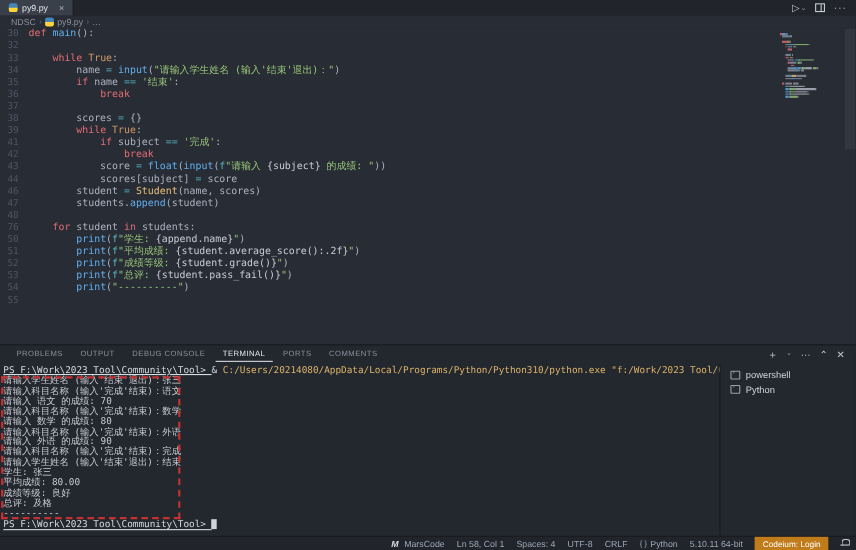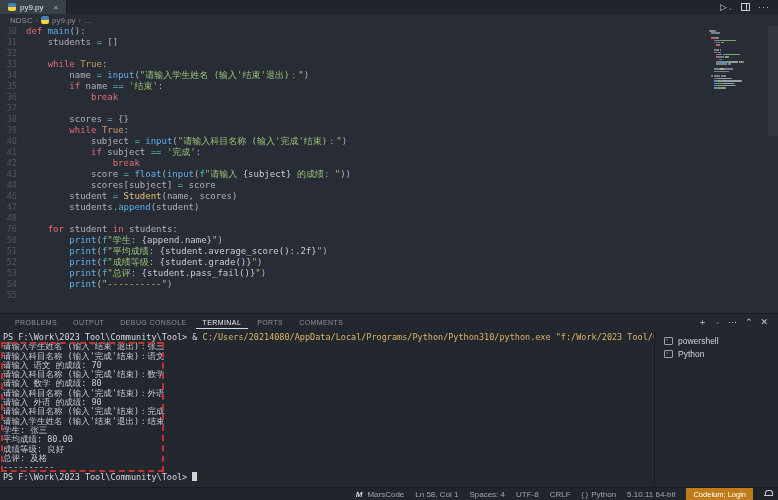--- a/index.html
+++ b/index.html
@@ -40,21 +40,21 @@
   
   .panel { flex:none; height:174px; background:#23272e; border-top:1px solid #181a1f; display:flex; flex-direction:column; position:relative; }
   .panel-tabs { height:17px; display:flex; align-items:center; padding-left:8px; gap:2px; flex:none; }
   .panel-tab { font-size:7px; letter-spacing:0.4px; color:#8a919d; padding:3px 7px 2px; border-bottom:1px solid transparent; }
   .panel-tab.active { color:#e7e9ed; border-bottom:1px solid #d7dae0; }
   .panel-actions { position:absolute; right:10px; top:2px; display:flex; align-items:center; gap:8px; color:#c5cad3; font-size:9px; }
   .panel-actions span { line-height:12px; }
   .panel-body { flex:1; display:flex; min-height:0; }
   .term-main { flex:1; position:relative; padding:2px 0 0 3px; font-family:"DejaVu Sans Mono", monospace; font-size:8.5px; line-height:9.3px; color:#c8ccd2; overflow:hidden; }
   .tline { white-space:pre; height:9.3px; }
-  .t-prompt { color:#d7dbe0; }
+  .t-prompt { color:#d7dbe0;text-decoration:underline; }
   .t-cmd { color:#dcb46a; }
   .t-amp { color:#d7dbe0; }
   .cursor { display:inline-block; width:4.5px; height:8.5px; background:#d2d4d8; vertical-align:-1px; }
   .annotation-box { position:absolute; left:1px; top:11px; width:163px; height:130px; border:2px dashed #c43131; pointer-events:none; }
   .term-side { width:124px; flex:none; border-left:1px solid #181a1f; padding-top:3px; }
   .shell-row { display:flex; align-items:center; gap:5px; height:13px; padding-left:9px; font-size:8.5px; color:#cfd3da; }
   .term-ico { width:9px; height:8px; border:1px solid #9aa0aa; border-radius:1px; position:relative; flex:none; }
   .term-ico::before { content:"›"; position:absolute; left:1px; top:-1.5px; font-size:6px; color:#9aa0aa; }
 
   
@@ -93,30 +93,28 @@
     <span class="sep">›</span>
     <span class="py-ico"></span>
     <span>py9.py</span>
     <span class="sep">›</span>
     <span>…</span>
   </div>
 
   <div class="editor">
     <div>
         <div class="code-line"><span class="gutter">30</span><span class="ltext"><span class="tk-kw">def</span><span class="tk-pl"> </span><span class="tk-fn">main</span><span class="tk-pl">():</span></span></div>
-        <div class="code-line"><span class="gutter">31</span><span class="ltext"><span class="tk-pl">    students </span><span class="tk-op">=</span><span class="tk-pl"> []</span></span></div>
         <div class="code-line"><span class="gutter">32</span><span class="ltext"></span></div>
         <div class="code-line"><span class="gutter">33</span><span class="ltext"><span class="tk-pl">    </span><span class="tk-kw">while</span><span class="tk-pl"> </span><span class="tk-const">True</span><span class="tk-pl">:</span></span></div>
         <div class="code-line"><span class="gutter">34</span><span class="ltext"><span class="tk-pl">        name </span><span class="tk-op">=</span><span class="tk-pl"> </span><span class="tk-fn">input</span><span class="tk-pl">(</span><span class="tk-str">"请输入学生姓名 (输入'结束'退出)："</span><span class="tk-pl">)</span></span></div>
         <div class="code-line"><span class="gutter">35</span><span class="ltext"><span class="tk-pl">        </span><span class="tk-kw">if</span><span class="tk-pl"> name </span><span class="tk-op">==</span><span class="tk-pl"> </span><span class="tk-str">'结束'</span><span class="tk-pl">:</span></span></div>
         <div class="code-line"><span class="gutter">36</span><span class="ltext"><span class="tk-pl">            </span><span class="tk-kw">break</span></span></div>
         <div class="code-line"><span class="gutter">37</span><span class="ltext"></span></div>
         <div class="code-line"><span class="gutter">38</span><span class="ltext"><span class="tk-pl">        scores </span><span class="tk-op">=</span><span class="tk-pl"> {}</span></span></div>
         <div class="code-line"><span class="gutter">39</span><span class="ltext"><span class="tk-pl">        </span><span class="tk-kw">while</span><span class="tk-pl"> </span><span class="tk-const">True</span><span class="tk-pl">:</span></span></div>
-        <div class="code-line"><span class="gutter">40</span><span class="ltext"><span class="tk-pl">            subject </span><span class="tk-op">=</span><span class="tk-pl"> </span><span class="tk-fn">input</span><span class="tk-pl">(</span><span class="tk-str">"请输入科目名称 (输入'完成'结束)："</span><span class="tk-pl">)</span></span></div>
         <div class="code-line"><span class="gutter">41</span><span class="ltext"><span class="tk-pl">            </span><span class="tk-kw">if</span><span class="tk-pl"> subject </span><span class="tk-op">==</span><span class="tk-pl"> </span><span class="tk-str">'完成'</span><span class="tk-pl">:</span></span></div>
         <div class="code-line"><span class="gutter">42</span><span class="ltext"><span class="tk-pl">                </span><span class="tk-kw">break</span></span></div>
         <div class="code-line"><span class="gutter">43</span><span class="ltext"><span class="tk-pl">            score </span><span class="tk-op">=</span><span class="tk-pl"> </span><span class="tk-fn">float</span><span class="tk-pl">(</span><span class="tk-fn">input</span><span class="tk-pl">(</span><span class="tk-fpre">f</span><span class="tk-str">"请输入 </span><span class="tk-interp">{subject}</span><span class="tk-str"> 的成绩: "</span><span class="tk-pl">))</span></span></div>
         <div class="code-line"><span class="gutter">44</span><span class="ltext"><span class="tk-pl">            scores[subject] </span><span class="tk-op">=</span><span class="tk-pl"> score</span></span></div>
         <div class="code-line"><span class="gutter">46</span><span class="ltext"><span class="tk-pl">        student </span><span class="tk-op">=</span><span class="tk-pl"> </span><span class="tk-cls">Student</span><span class="tk-pl">(name, scores)</span></span></div>
         <div class="code-line"><span class="gutter">47</span><span class="ltext"><span class="tk-pl">        students.</span><span class="tk-fn">append</span><span class="tk-pl">(student)</span></span></div>
         <div class="code-line"><span class="gutter">48</span><span class="ltext"></span></div>
         <div class="code-line"><span class="gutter">76</span><span class="ltext"><span class="tk-pl">    </span><span class="tk-kw">for</span><span class="tk-pl"> student </span><span class="tk-kw">in</span><span class="tk-pl"> students:</span></span></div>
         <div class="code-line"><span class="gutter">50</span><span class="ltext"><span class="tk-pl">        </span><span class="tk-fn">print</span><span class="tk-pl">(</span><span class="tk-fpre">f</span><span class="tk-str">"学生: </span><span class="tk-interp">{append.name}</span><span class="tk-str">"</span><span class="tk-pl">)</span></span></div>
         <div class="code-line"><span class="gutter">51</span><span class="ltext"><span class="tk-pl">        </span><span class="tk-fn">print</span><span class="tk-pl">(</span><span class="tk-fpre">f</span><span class="tk-str">"平均成绩: </span><span class="tk-interp">{student.average_score():.2f}</span><span class="tk-str">"</span><span class="tk-pl">)</span></span></div>

